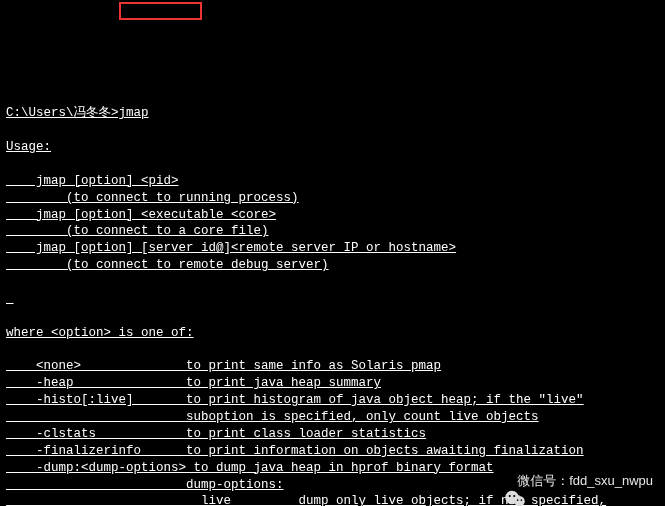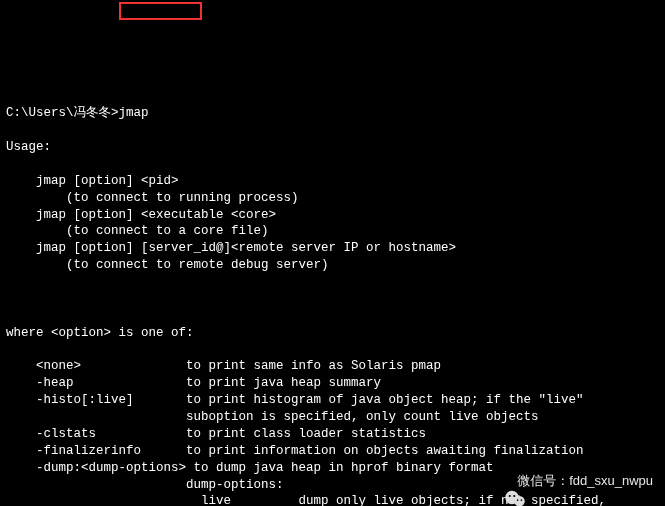--- a/index.html
+++ b/index.html
@@ -18,21 +18,21 @@
   }
   .highlight-box {
     position: absolute;
     border: 2px solid #e33;
     top: 2px;
     left: 119px;
     width: 83px;
     height: 18px;
     pointer-events: none;
   }
-  .line { white-space: pre; }
+  .line { white-space: pre; text-decoration: underline; }
   .watermark {
     position: absolute;
     right: 12px;
     bottom: 16px;
     display: flex;
     align-items: center;
     gap: 6px;
     color: #e6e6e6;
     font-family: "Microsoft YaHei", sans-serif;
     font-size: 13px;

